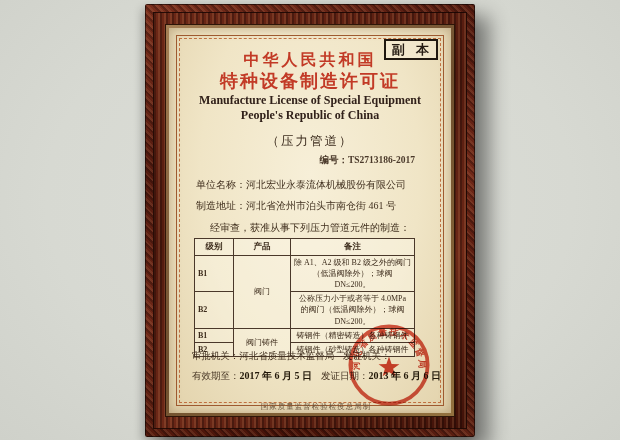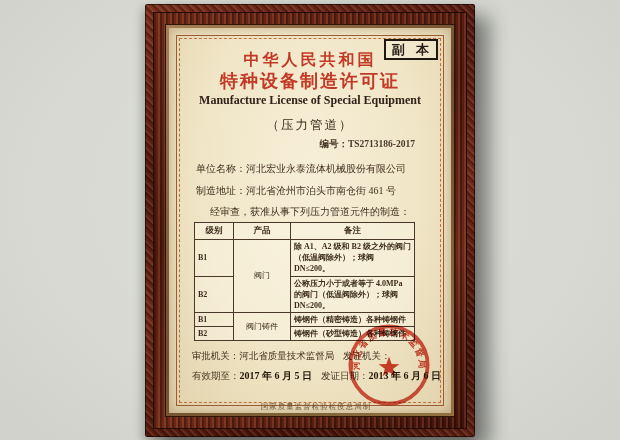--- a/index.html
+++ b/index.html
@@ -55,21 +55,21 @@
 
   .fields{margin:7px 0 0 27px;text-align:left;font-size:10px;line-height:2.15;color:#41301f;}
   .intro{margin:4px 0 2px 41px;text-align:left;font-size:10px;color:#41301f;}
 
   table.scope-table{margin:3px 0 0 25px;border-collapse:collapse;width:221px;background:rgba(255,252,242,.35);}
   .scope-table th,.scope-table td{border:1px solid #4a382a;color:#3d2c1c;line-height:1.4;}
   .scope-table th{font-size:8.5px;font-weight:bold;padding:2px;}
   .scope-table td{font-size:8px;padding:1px 3px;}
   td.c-level{text-align:left;font-weight:bold;width:32px;}
   td.c-product{text-align:center;width:50px;}
-  td.c-remark{text-align:left;font-weight:bold;}
+  td.c-remark{text-align:center;}
 
   .footer{position:absolute;left:14px;top:316px;width:258px;text-align:center;font-size:9.5px;color:#41301f;}
   .f-row{display:flex;margin-top:6px;}
   .f-cell-l{width:160px;white-space:nowrap;}
   .f-cell-r{white-space:nowrap;}
   .val-bold{font-weight:bold;color:#221809;font-size:10px;}
 
   .seal{position:absolute;left:178px;top:295px;width:84px;height:84px;opacity:.92;mix-blend-mode:multiply;pointer-events:none;}
 
   .made-by{position:absolute;bottom:1px;left:12px;right:0;text-align:center;font-size:7.5px;letter-spacing:1px;color:#6a543c;}
@@ -83,20 +83,21 @@
       <div class="lip">
         <div class="paper">
 
           <div class="deco"></div>
 
           <div class="copy-box">副 本</div>
 
           <div class="t-cn1">中华人民共和国</div>
           <div class="t-cn2">特种设备制造许可证</div>
           <div class="t-en">Manufacture License of Special Equipment</div>
+          <div class="t-en">People's Republic of China</div>
           <div class="scope">（压力管道）</div>
 
           <div class="serial"><span>编号：</span><span>TS2713186-2017</span></div>
 
           <div class="fields">
             <div><span>单位名称：</span><span>河北宏业永泰流体机械股份有限公司</span></div>
             <div><span>制造地址：</span><span>河北省沧州市泊头市南仓街 461 号</span></div>
           </div>
 
           <div class="intro">经审查，获准从事下列压力管道元件的制造：</div>

